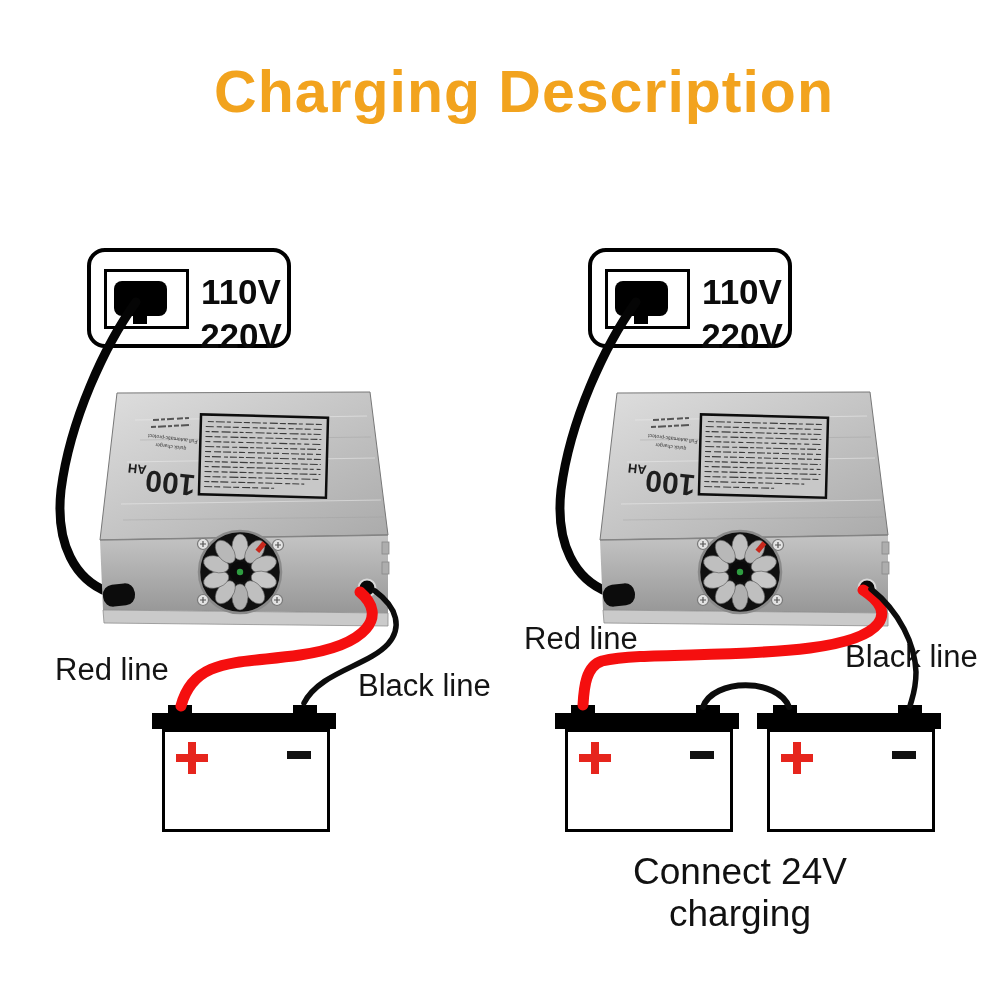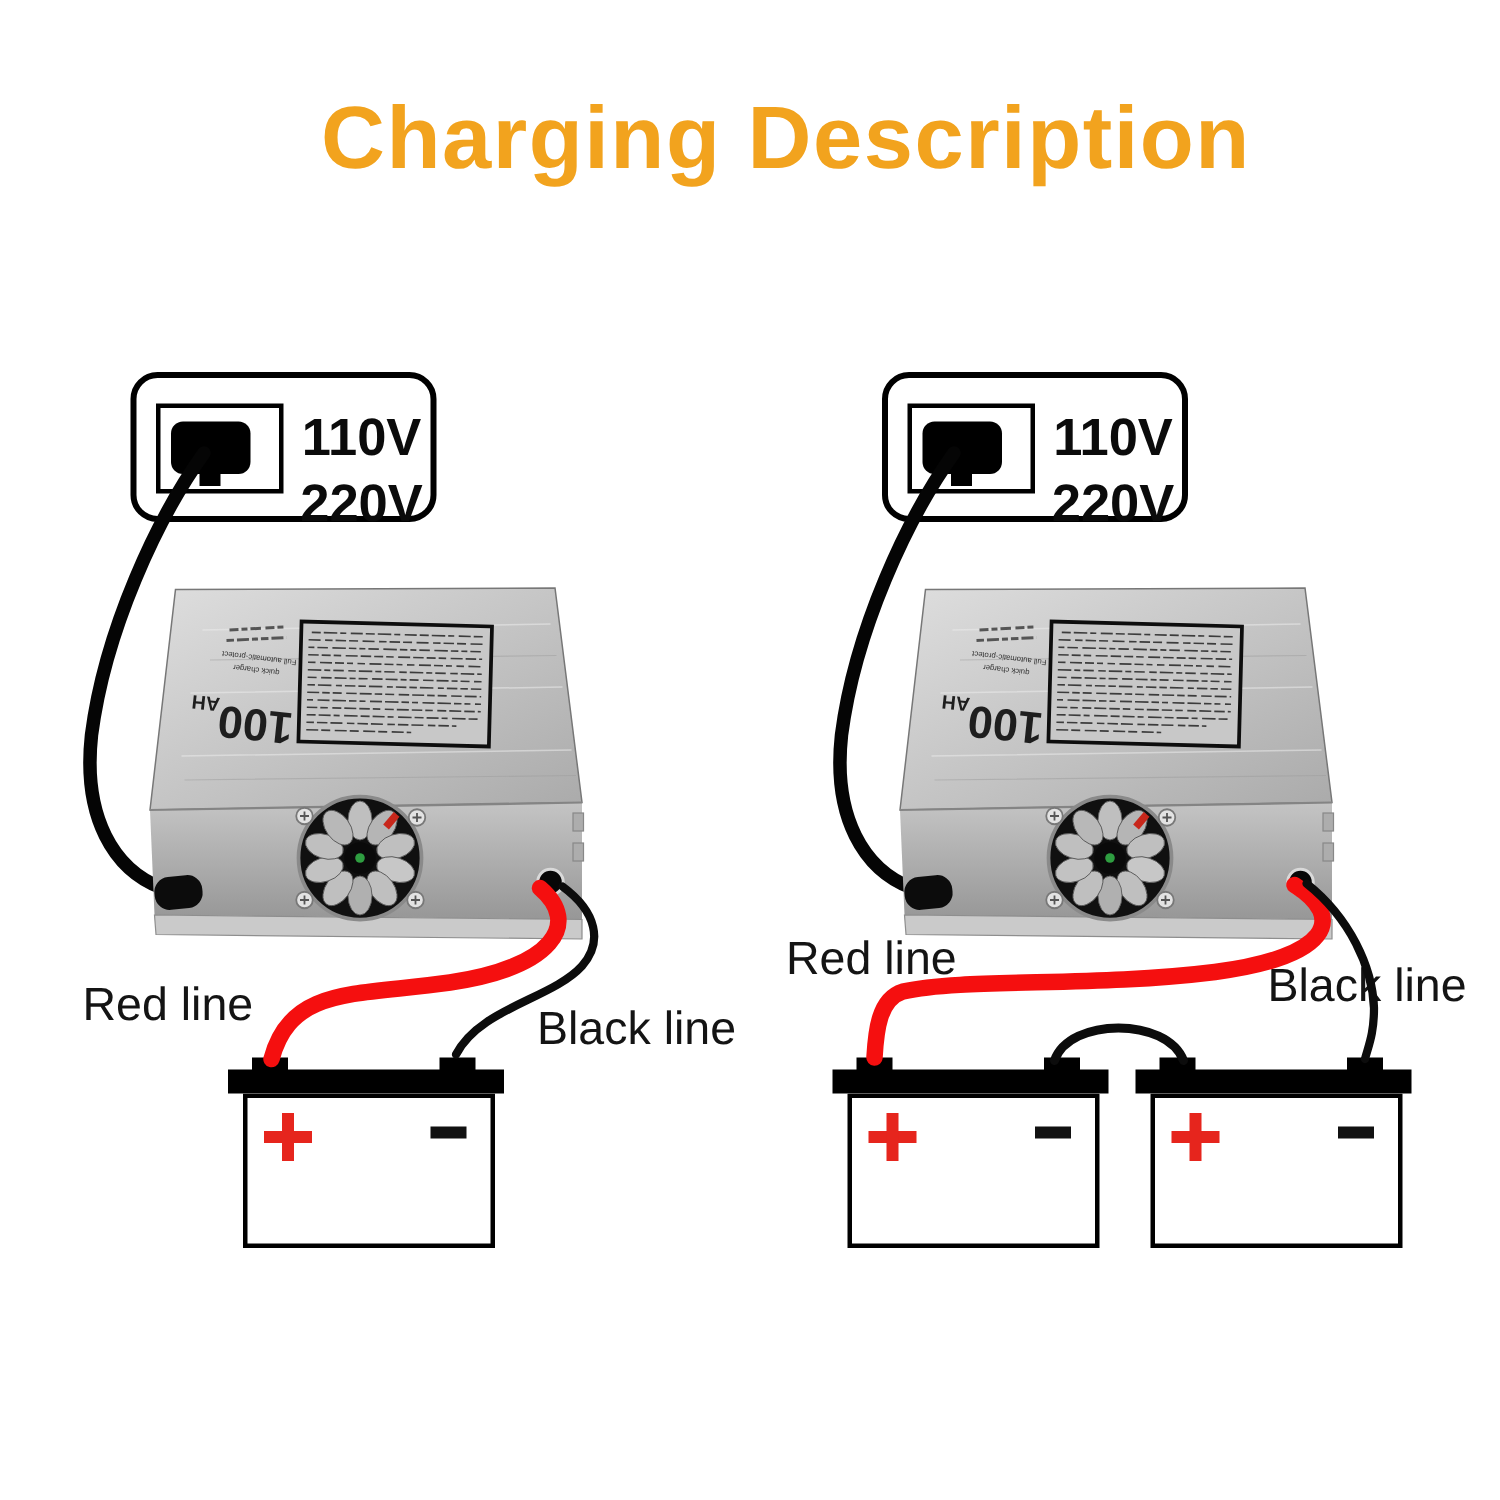--- a/index.html
+++ b/index.html
@@ -90,20 +90,21 @@
       <div class="plus"></div>
       <div class="minus"></div>
     </div>
   </div>
 
   <div class="abs linelabel z2" style="left:55px;top:652px;">Red line</div>
   <div class="abs linelabel z2" style="left:358px;top:668px;">Black line</div>
   <div class="abs linelabel z2" style="left:524px;top:621px;">Red line</div>
   <div class="abs linelabel z2" style="left:845px;top:639px;">Black line</div>
 
+  <div class="abs caption z2" style="left:565px;top:851px;width:350px;">Connect 24V charging</div>
 
   <svg id="gfx" width="1000" height="1000" viewBox="0 0 1000 1000">
     <defs>
       <linearGradient id="mtop" x1="0" y1="0" x2="1" y2="1">
         <stop offset="0" stop-color="#dedede"></stop>
           <stop offset="0.55" stop-color="#c2c2c2"></stop>
           <stop offset="1" stop-color="#aaaaaa"></stop>
       </linearGradient>
       <linearGradient id="mfront" x1="0" y1="0" x2="0" y2="1">
         <stop offset="0" stop-color="#c4c4c4"></stop>

